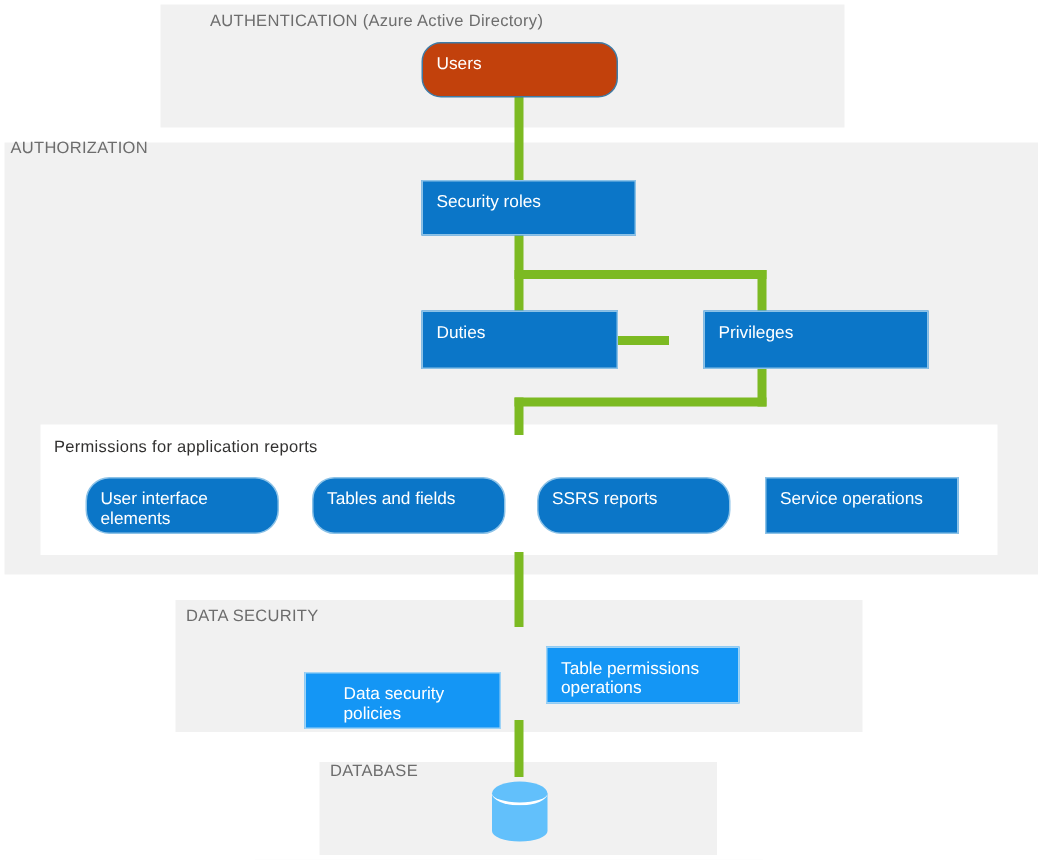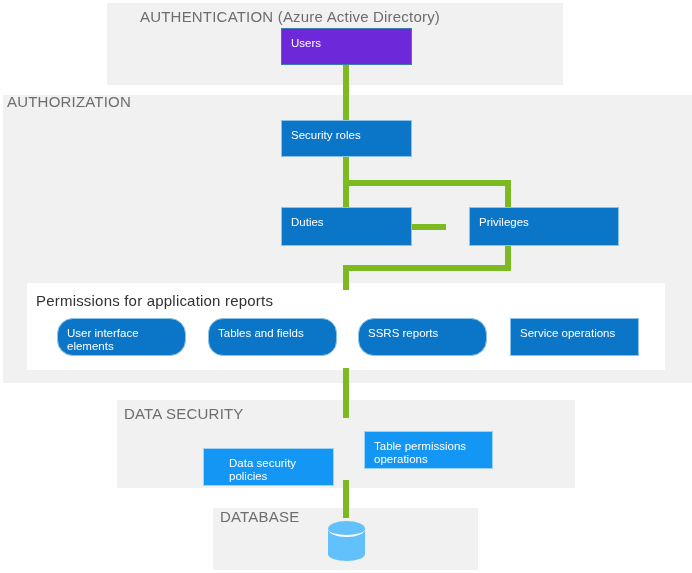--- a/index.html
+++ b/index.html
@@ -20,41 +20,42 @@
   .panel {
     position: absolute;
     background: #f1f1f1;
   }
   .panel.white {
     background: #ffffff;
   }
   .panel-title {
     position: absolute;
     color: #6d6d6d;
-    font-size: 15px;
+    font-size: 11px;
     letter-spacing: 0.2px;
     white-space: nowrap;
   }
   .panel-title.dark {
     color: #323130;
   }
   .node {
     position: absolute;
     color: #ffffff;
     font-size: 11.5px;
     line-height: 13px;
     box-sizing: border-box;
     padding: 8px 9px 0 9px;
     border: 1px solid #9ecbe8;
     z-index: 5;
     white-space: pre-line;
   }
   .node.navy {
-    background: #6d28d9;
+    background: #c2410c;
     border-color: #3e7ba6;
+    border-radius: 13px;
   }
   .node.blue {
     background: #0b76c8;
     border-color: #8cc2e7;
   }
   .node.lightblue {
     background: #1496f5;
     border-color: #9ed3f6;
   }
   .conn {
@@ -112,21 +113,21 @@
 
   <div class="conn" style="left:343px; top:480px; width:6px; height:38px;"></div>
 
   <div class="panel" style="left:107px; top:3px; width:456px; height:82px;"></div>
   <div class="panel-title" style="left:140px; top:8px;">AUTHENTICATION (Azure Active Directory)</div>
   <div class="node navy" style="left:281px; top:28px; width:131px; height:37px;">Users</div>
 
   <div class="panel" style="left:3px; top:95px; width:689px; height:288px;"></div>
   <div class="panel-title" style="left:7px; top:93px;">AUTHORIZATION</div>
 
-  <div class="node blue" style="left:281px; top:120px; width:131px; height:37px;">Security roles</div>
+  <div class="node blue" style="left:281px; top:120px; width:143px; height:37px;">Security roles</div>
 
   <div class="node blue" style="left:281px; top:207px; width:131px; height:39px;">Duties</div>
 
   <div class="node blue" style="left:441px; top:207px; width:150px; height:39px;margin-left:28px;">Privileges</div>
 
   <div class="panel white" style="left:27px; top:283px; width:638px; height:87px;"></div>
   <div class="panel-title dark" style="left:36px; top:292px; z-index:6;">Permissions for application reports</div>
 
   <div class="node blue" style="left:57px; top:318px; width:129px; height:38px;border-radius:16px;">User interface elements</div>
   <div class="node blue" style="left:208px; top:318px; width:129px; height:38px;border-radius:15px;">Tables and fields</div>

